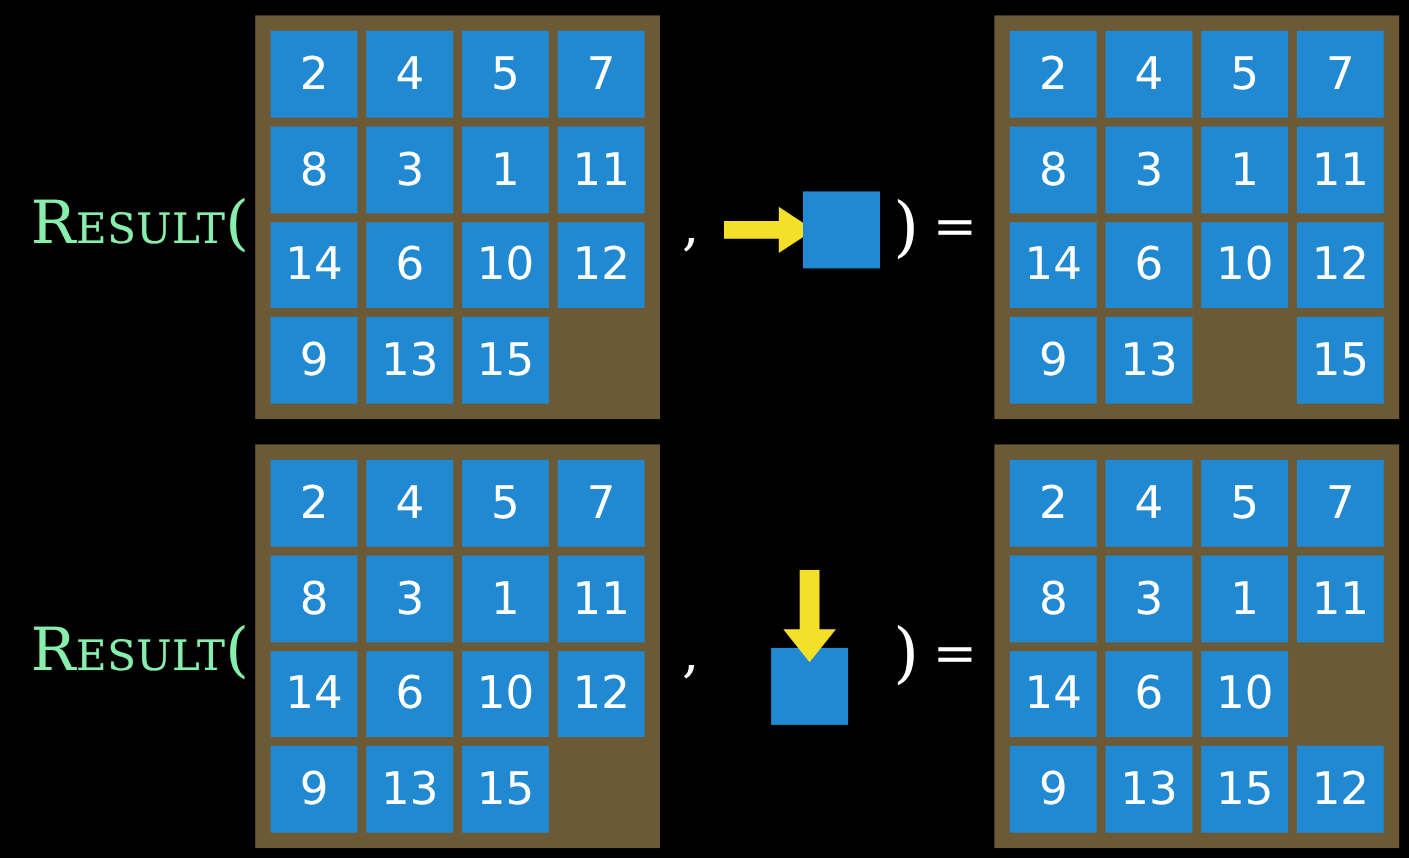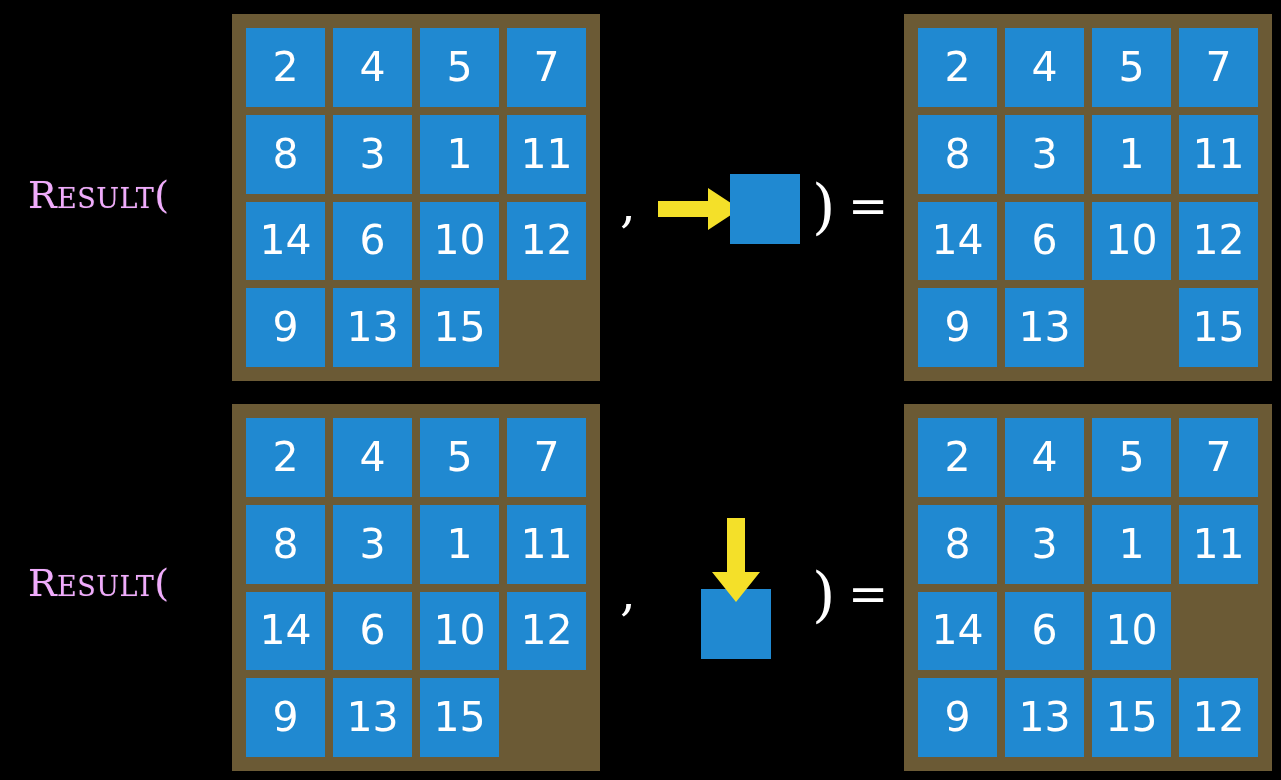--- a/index.html
+++ b/index.html
@@ -16,24 +16,24 @@
   #stage {
     position: relative;
     width: 1281px;
     height: 780px;
     background: #000000;
   }
 
   
   .result-label {
     position: absolute;
-    color: #f0abfc;
+    color: #86efac;
     font-family: "DejaVu Serif", serif;
     font-variant: small-caps;
-    font-size: 38px;
+    font-size: 54px;
     line-height: 1;
     letter-spacing: 0.5px;
     white-space: nowrap;
     text-shadow: 0 0 1px rgba(255,255,255,0.35);
   }
 
   
   .board {
     position: absolute;
     background: #6b5a35;

